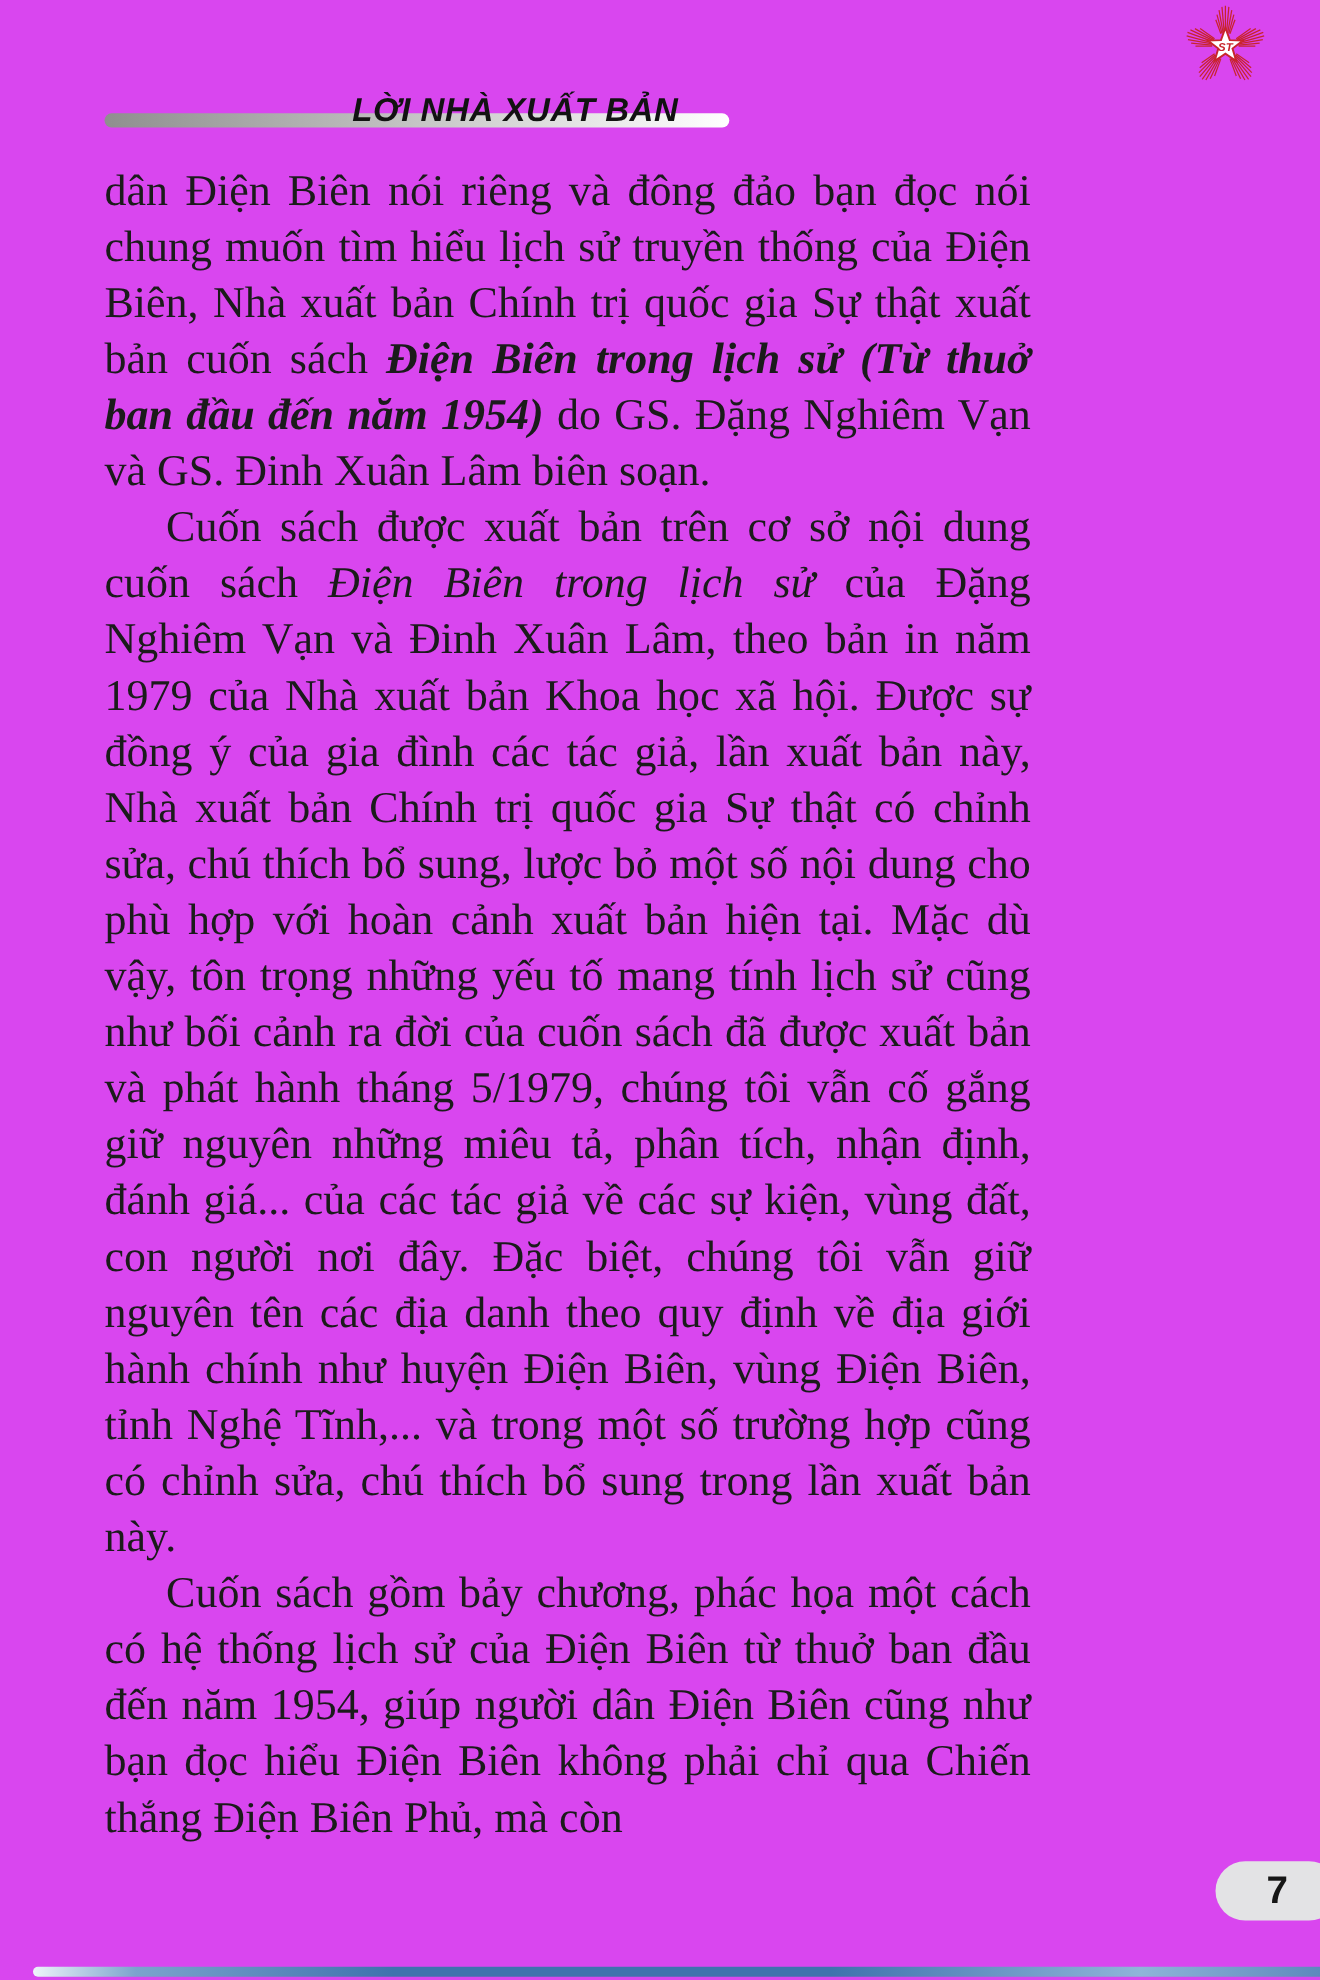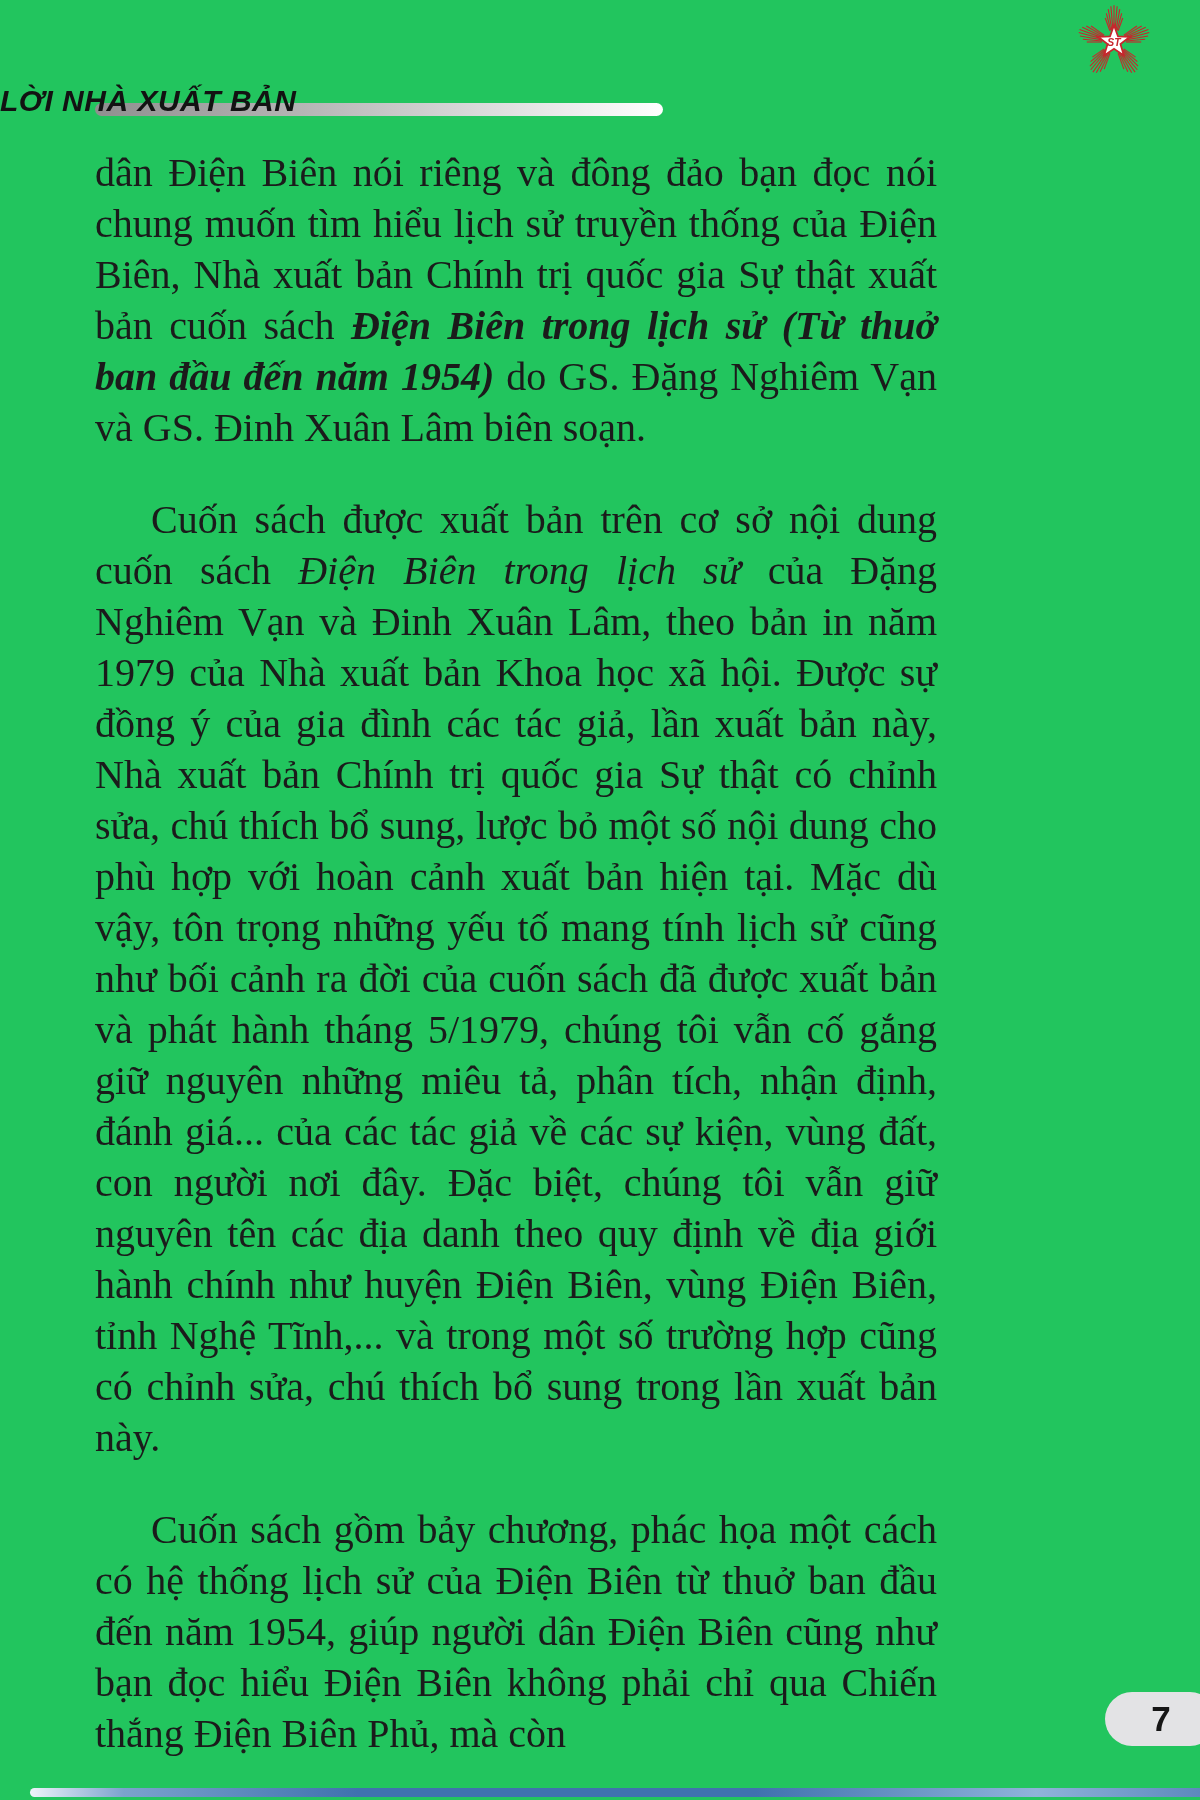--- a/index.html
+++ b/index.html
@@ -1,48 +1,48 @@
 <!DOCTYPE html>
 <html style="--logo-red: #c8252c; --title-black: #121212; --body-text: #1b1b1b; --header-rule-gray: #8f8f8f; --footer-bar-blue: #3f72ae; --page-badge-bg: #e3e3e5;"><head>
 <meta charset="utf-8">
 <style>
   html,body{margin:0;padding:0;background:#888;}
   .page{
     position:relative;
     width:1200px;height:1800px;
-    background:#22c55e;
+    background:#d946ef;
     overflow:hidden;
     font-family:"Liberation Serif", serif;
   }
   
   .logo{position:absolute;left:1072px;top:2px;width:84px;height:80px;}
   .logo svg{width:100%;height:100%;}
   
   .header-rule{
     position:absolute;left:95px;top:103px;width:568px;height:13px;
     border-radius:7px;
     background:linear-gradient(to right,var(--header-rule-gray) 0%,#b9b9b9 40%,#e3e3e3 75%,#ffffff 100%);
   }
   .page-title{
     position:absolute;top:84px;left:0;width:937px;
-    text-align:left;
+    text-align:center;
     font-family:"Liberation Sans", sans-serif;
     font-weight:bold;font-style:italic;
     font-size:30px;letter-spacing:0.5px;
     color:var(--title-black);
   }
   
   .body-text{
     position:absolute;left:95px;top:147px;width:842px;
     font-size:40px;line-height:51px;
     color:var(--body-text);
     text-align:justify;
   }
   .body-text p{margin:0;padding:0;}
-  .body-text p.indent{text-indent:56px;margin-top:41px;}
+  .body-text p.indent{text-indent:56px;}
   .seg-normal{font-style:normal;font-weight:normal;}
   .seg-italic{font-style:italic;}
   .seg-bold-italic{font-style:italic;font-weight:bold;}
   
   .page-badge{
     position:absolute;left:1105px;top:1692px;width:112px;height:54px;
     border-radius:27px;
     background:var(--page-badge-bg);
     text-align:center;
   }

